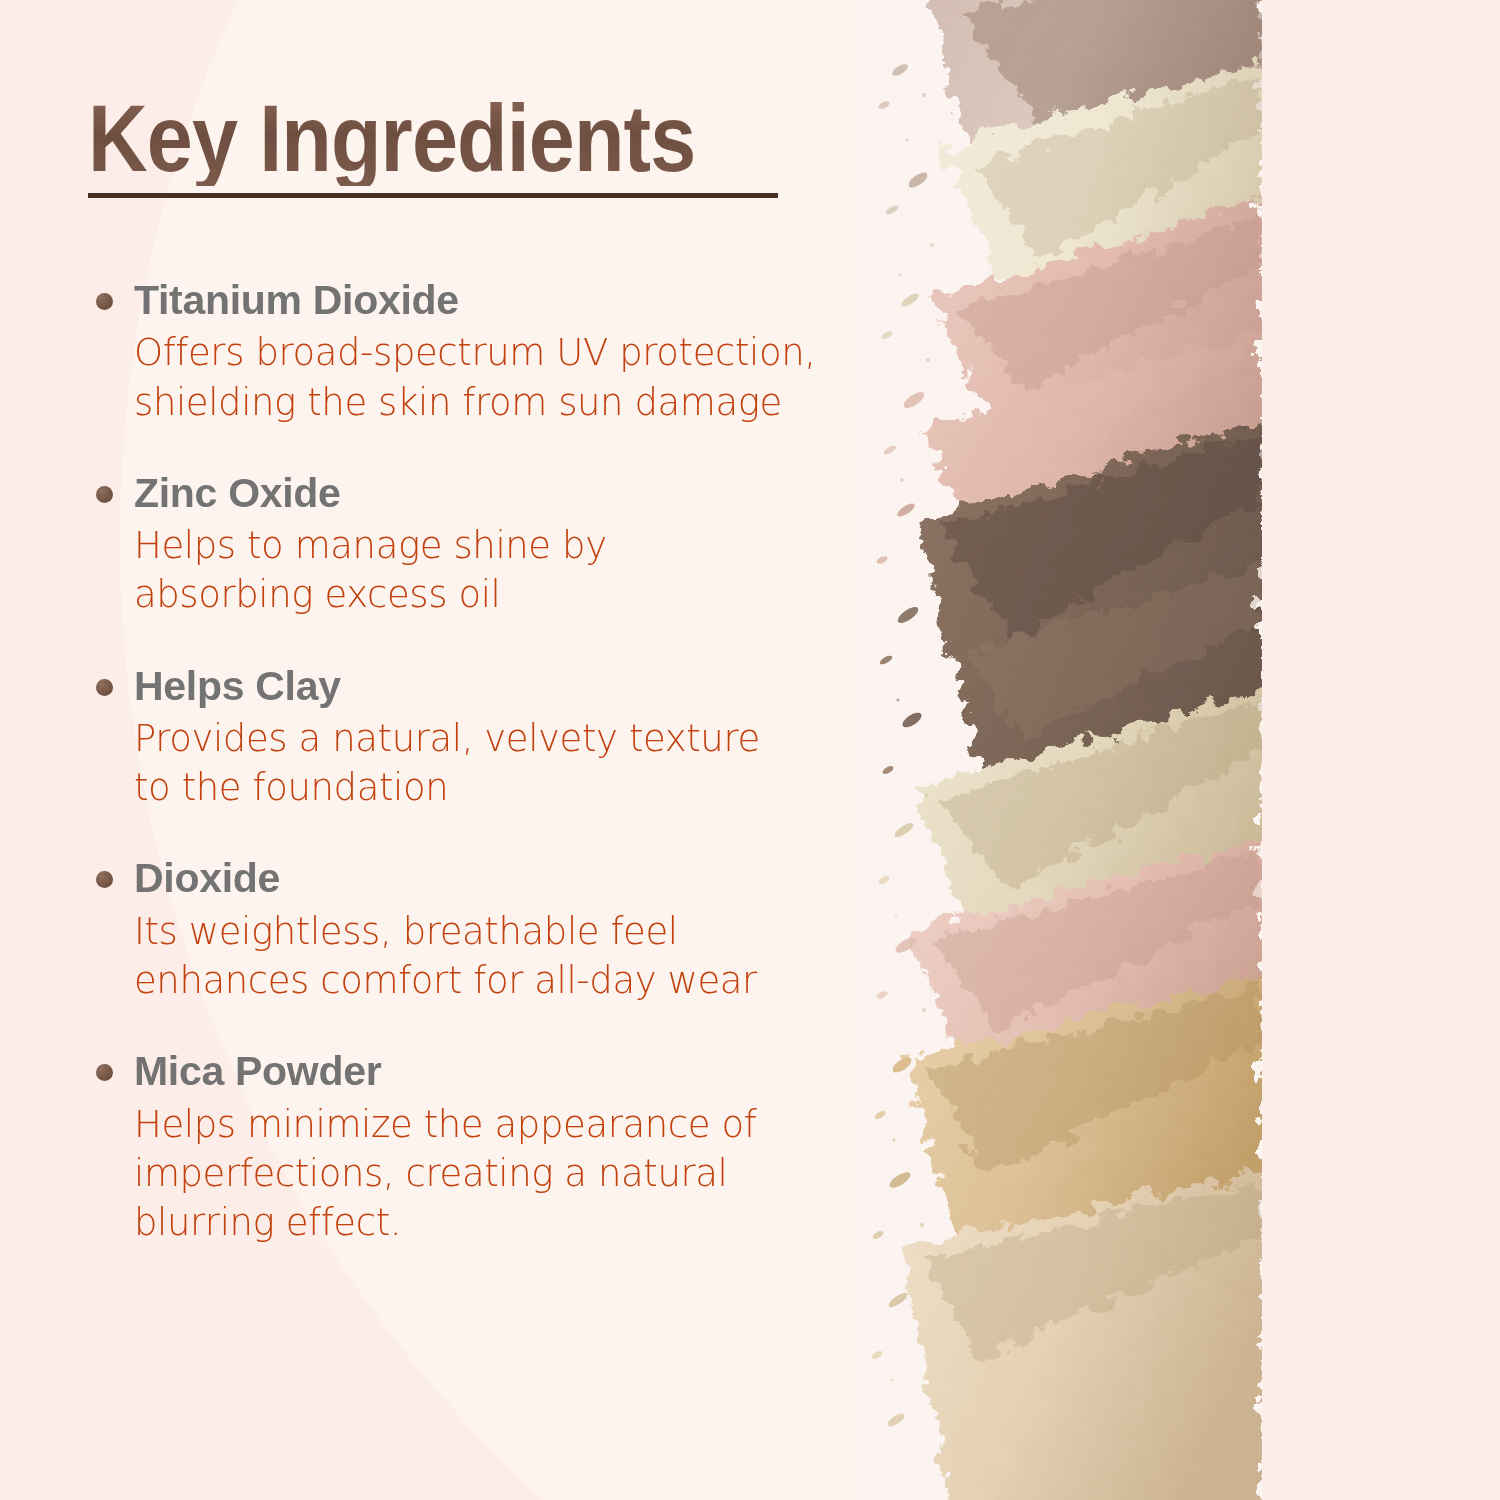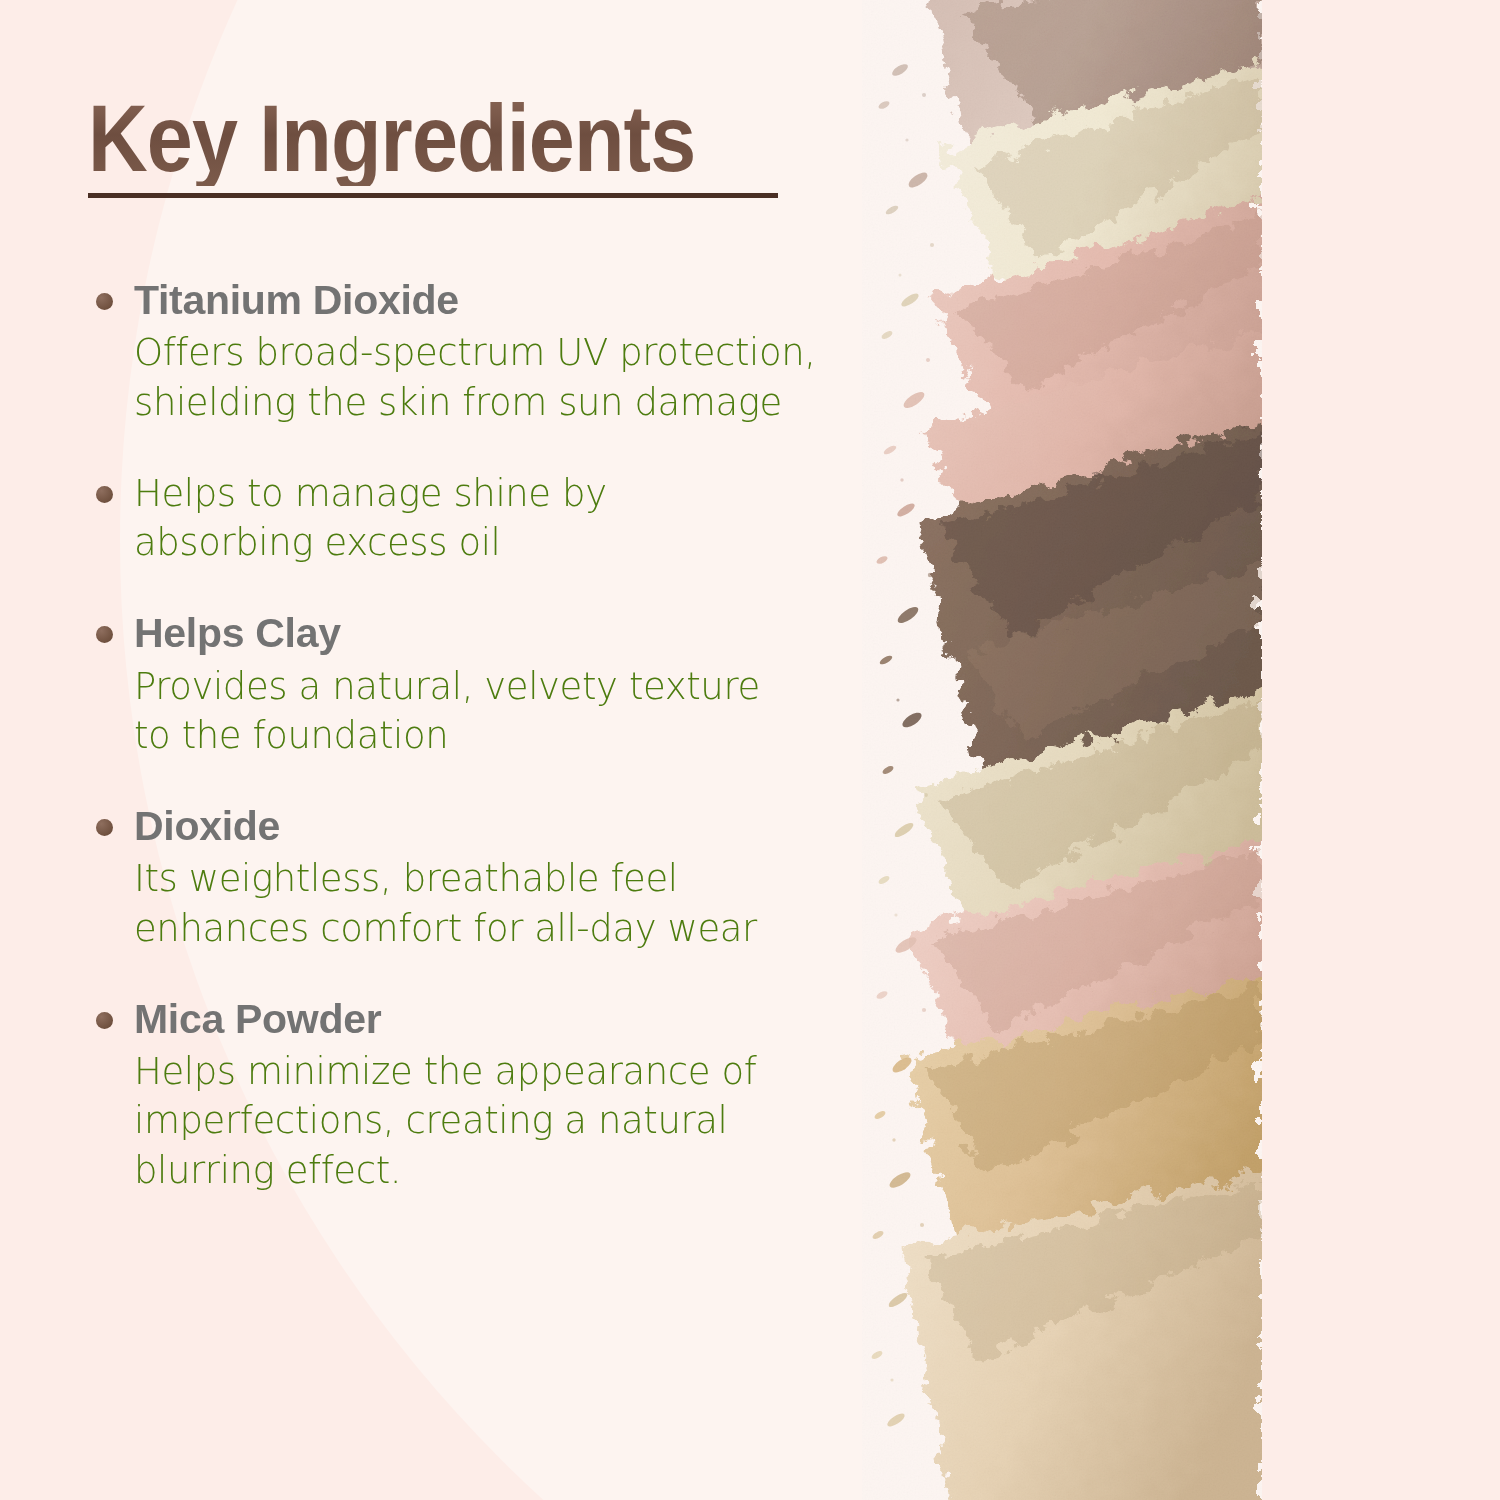--- a/index.html
+++ b/index.html
@@ -115,21 +115,21 @@
     color: #737373;
     letter-spacing: -0.3px;
     margin: 0 0 4px 0;
   }
   .ingredient-desc {
     display: block;
     font-family: "DejaVu Sans", sans-serif;
     font-weight: 300;
     font-size: 37px;
     line-height: 1.33;
-    color: #4d7c0f;
+    color: #c2410c;
     letter-spacing: -0.4px;
     margin: 0;
     white-space: pre-line;
   }
 
   
   .powder-panel {
     position: absolute;
     right: 0;
     top: 0;
@@ -165,20 +165,21 @@
 
       <li class="ingredient-item">
         <span class="bullet-dot"></span>
         <span class="ingredient-name">Titanium Dioxide</span>
         <span class="ingredient-desc">Offers broad-spectrum UV protection,
 shielding the skin from sun damage</span>
       </li>
 
       <li class="ingredient-item">
         <span class="bullet-dot"></span>
+        <span class="ingredient-name">Zinc Oxide</span>
         <span class="ingredient-desc">Helps to manage shine by
 absorbing excess oil</span>
       </li>
 
       <li class="ingredient-item">
         <span class="bullet-dot"></span>
         <span class="ingredient-name">Helps Clay</span>
         <span class="ingredient-desc">Provides a natural, velvety texture
 to the foundation</span>
       </li>

